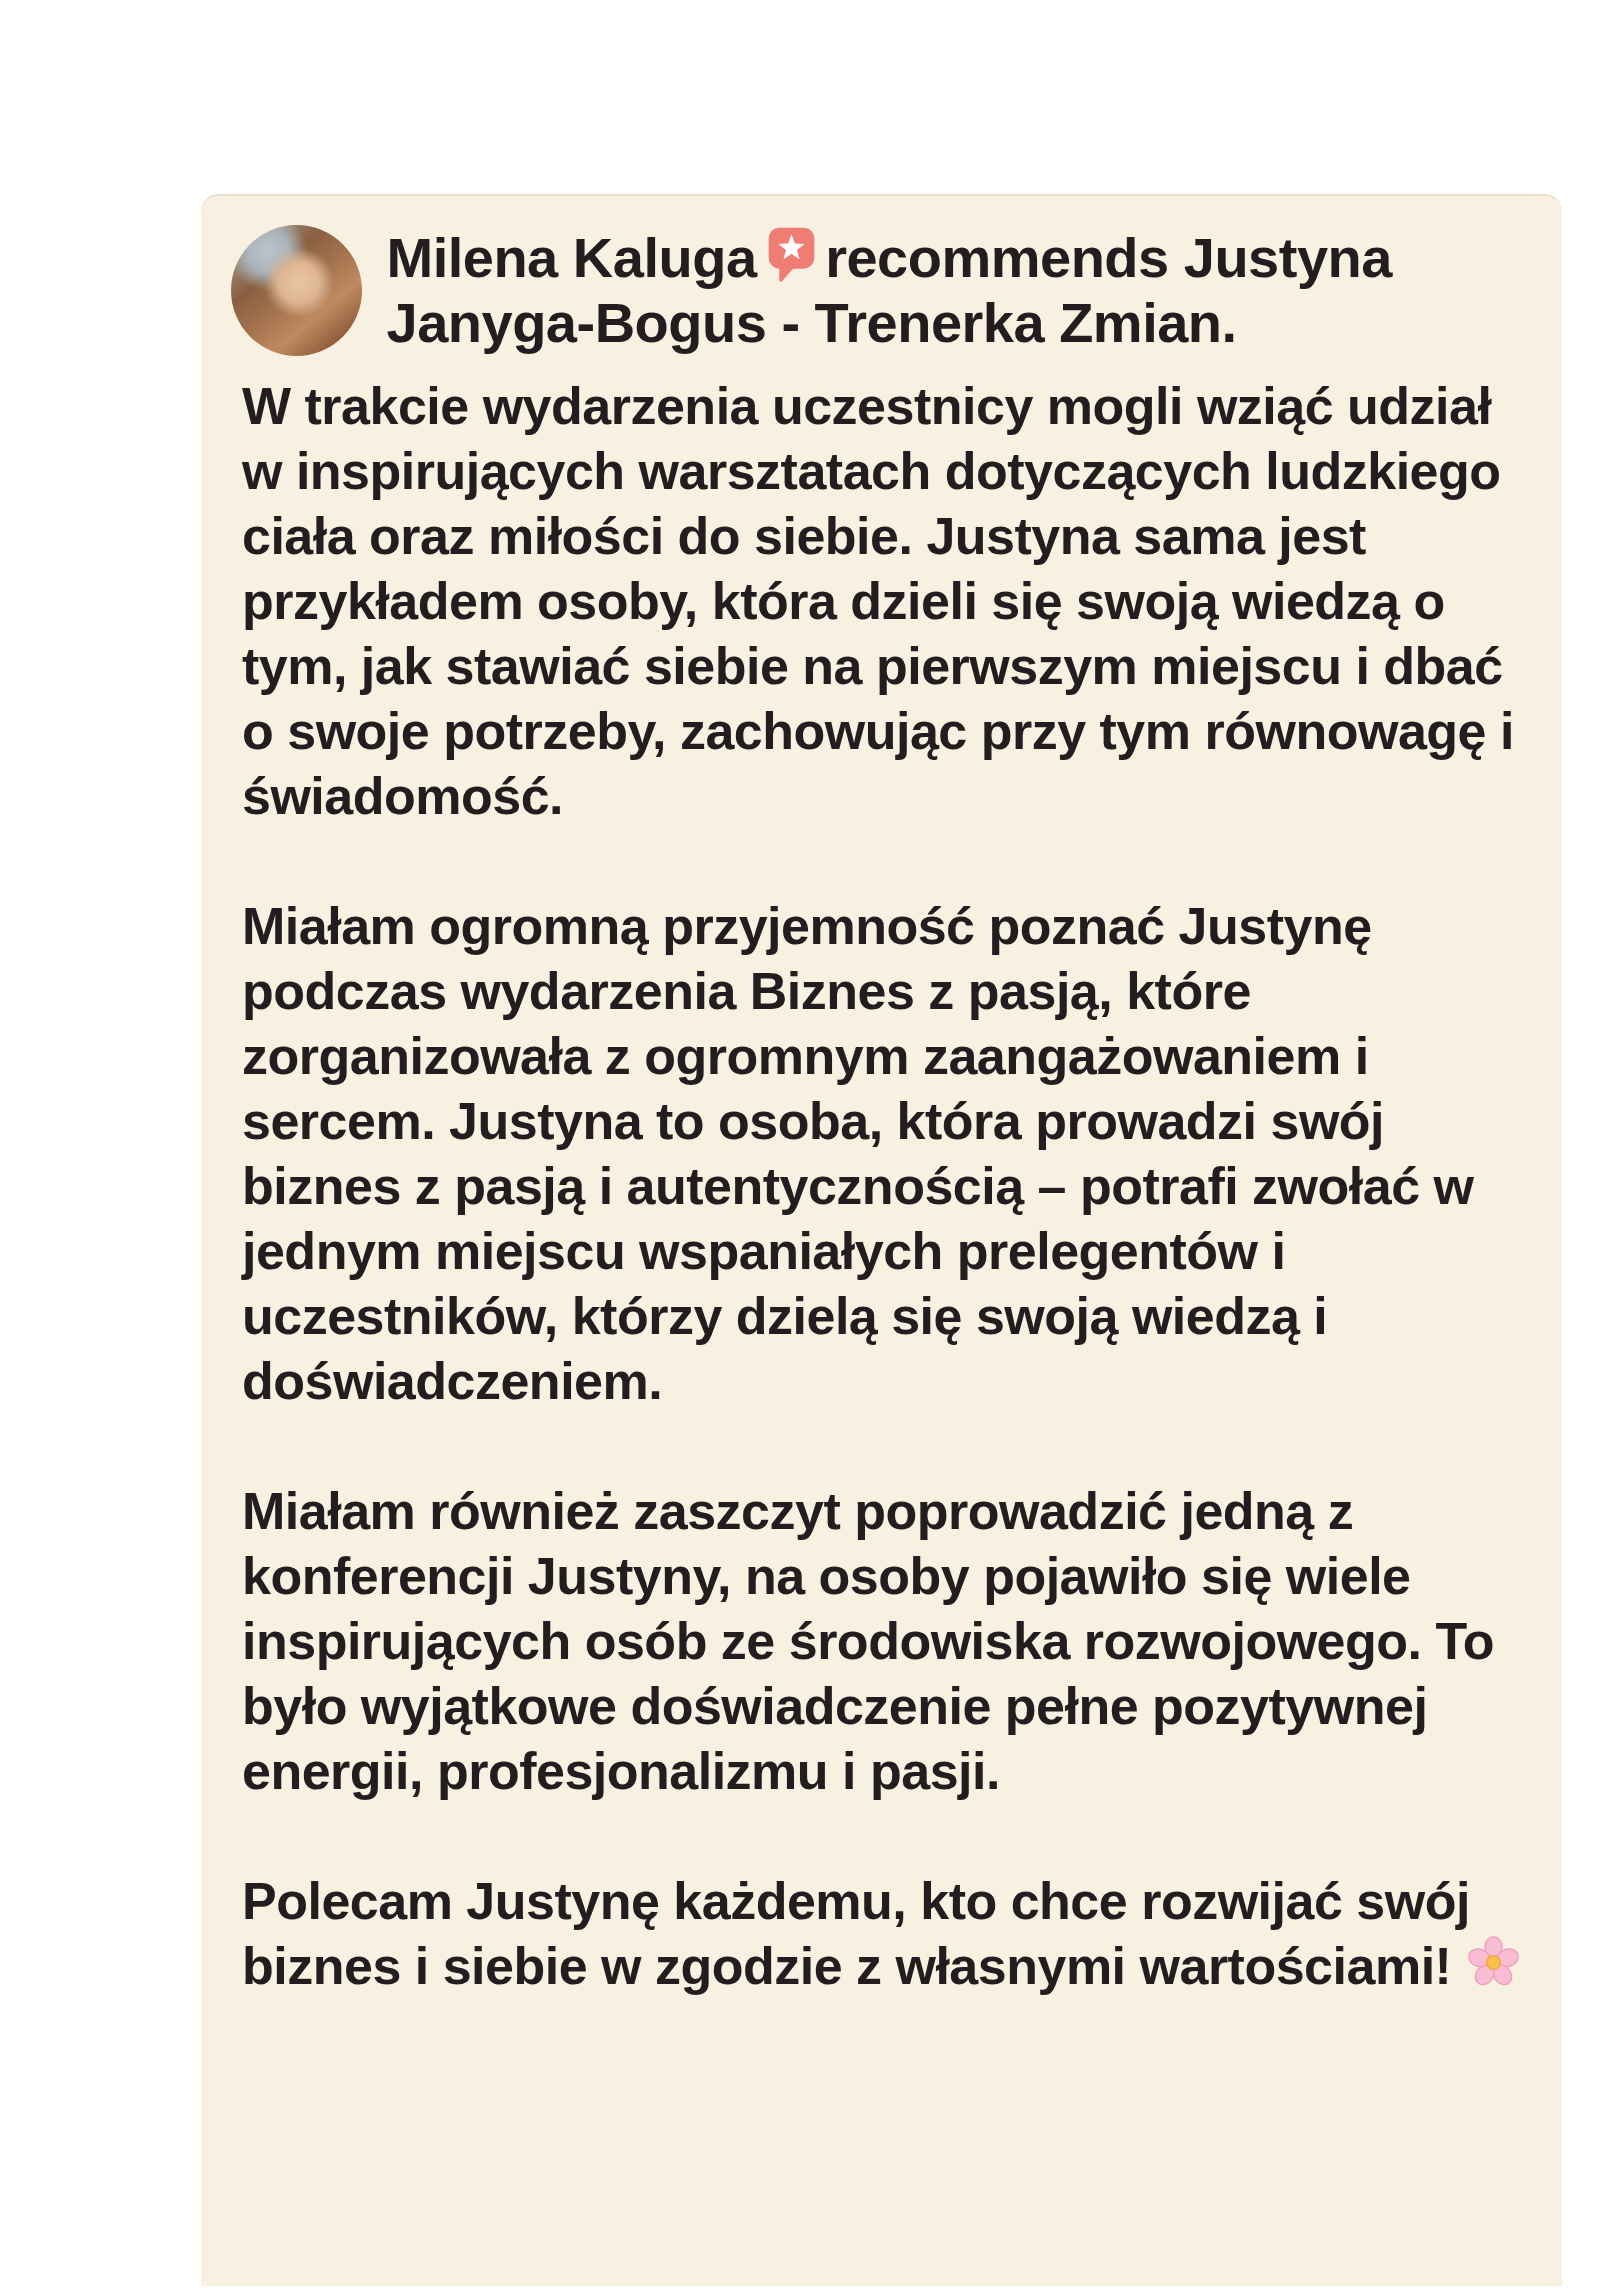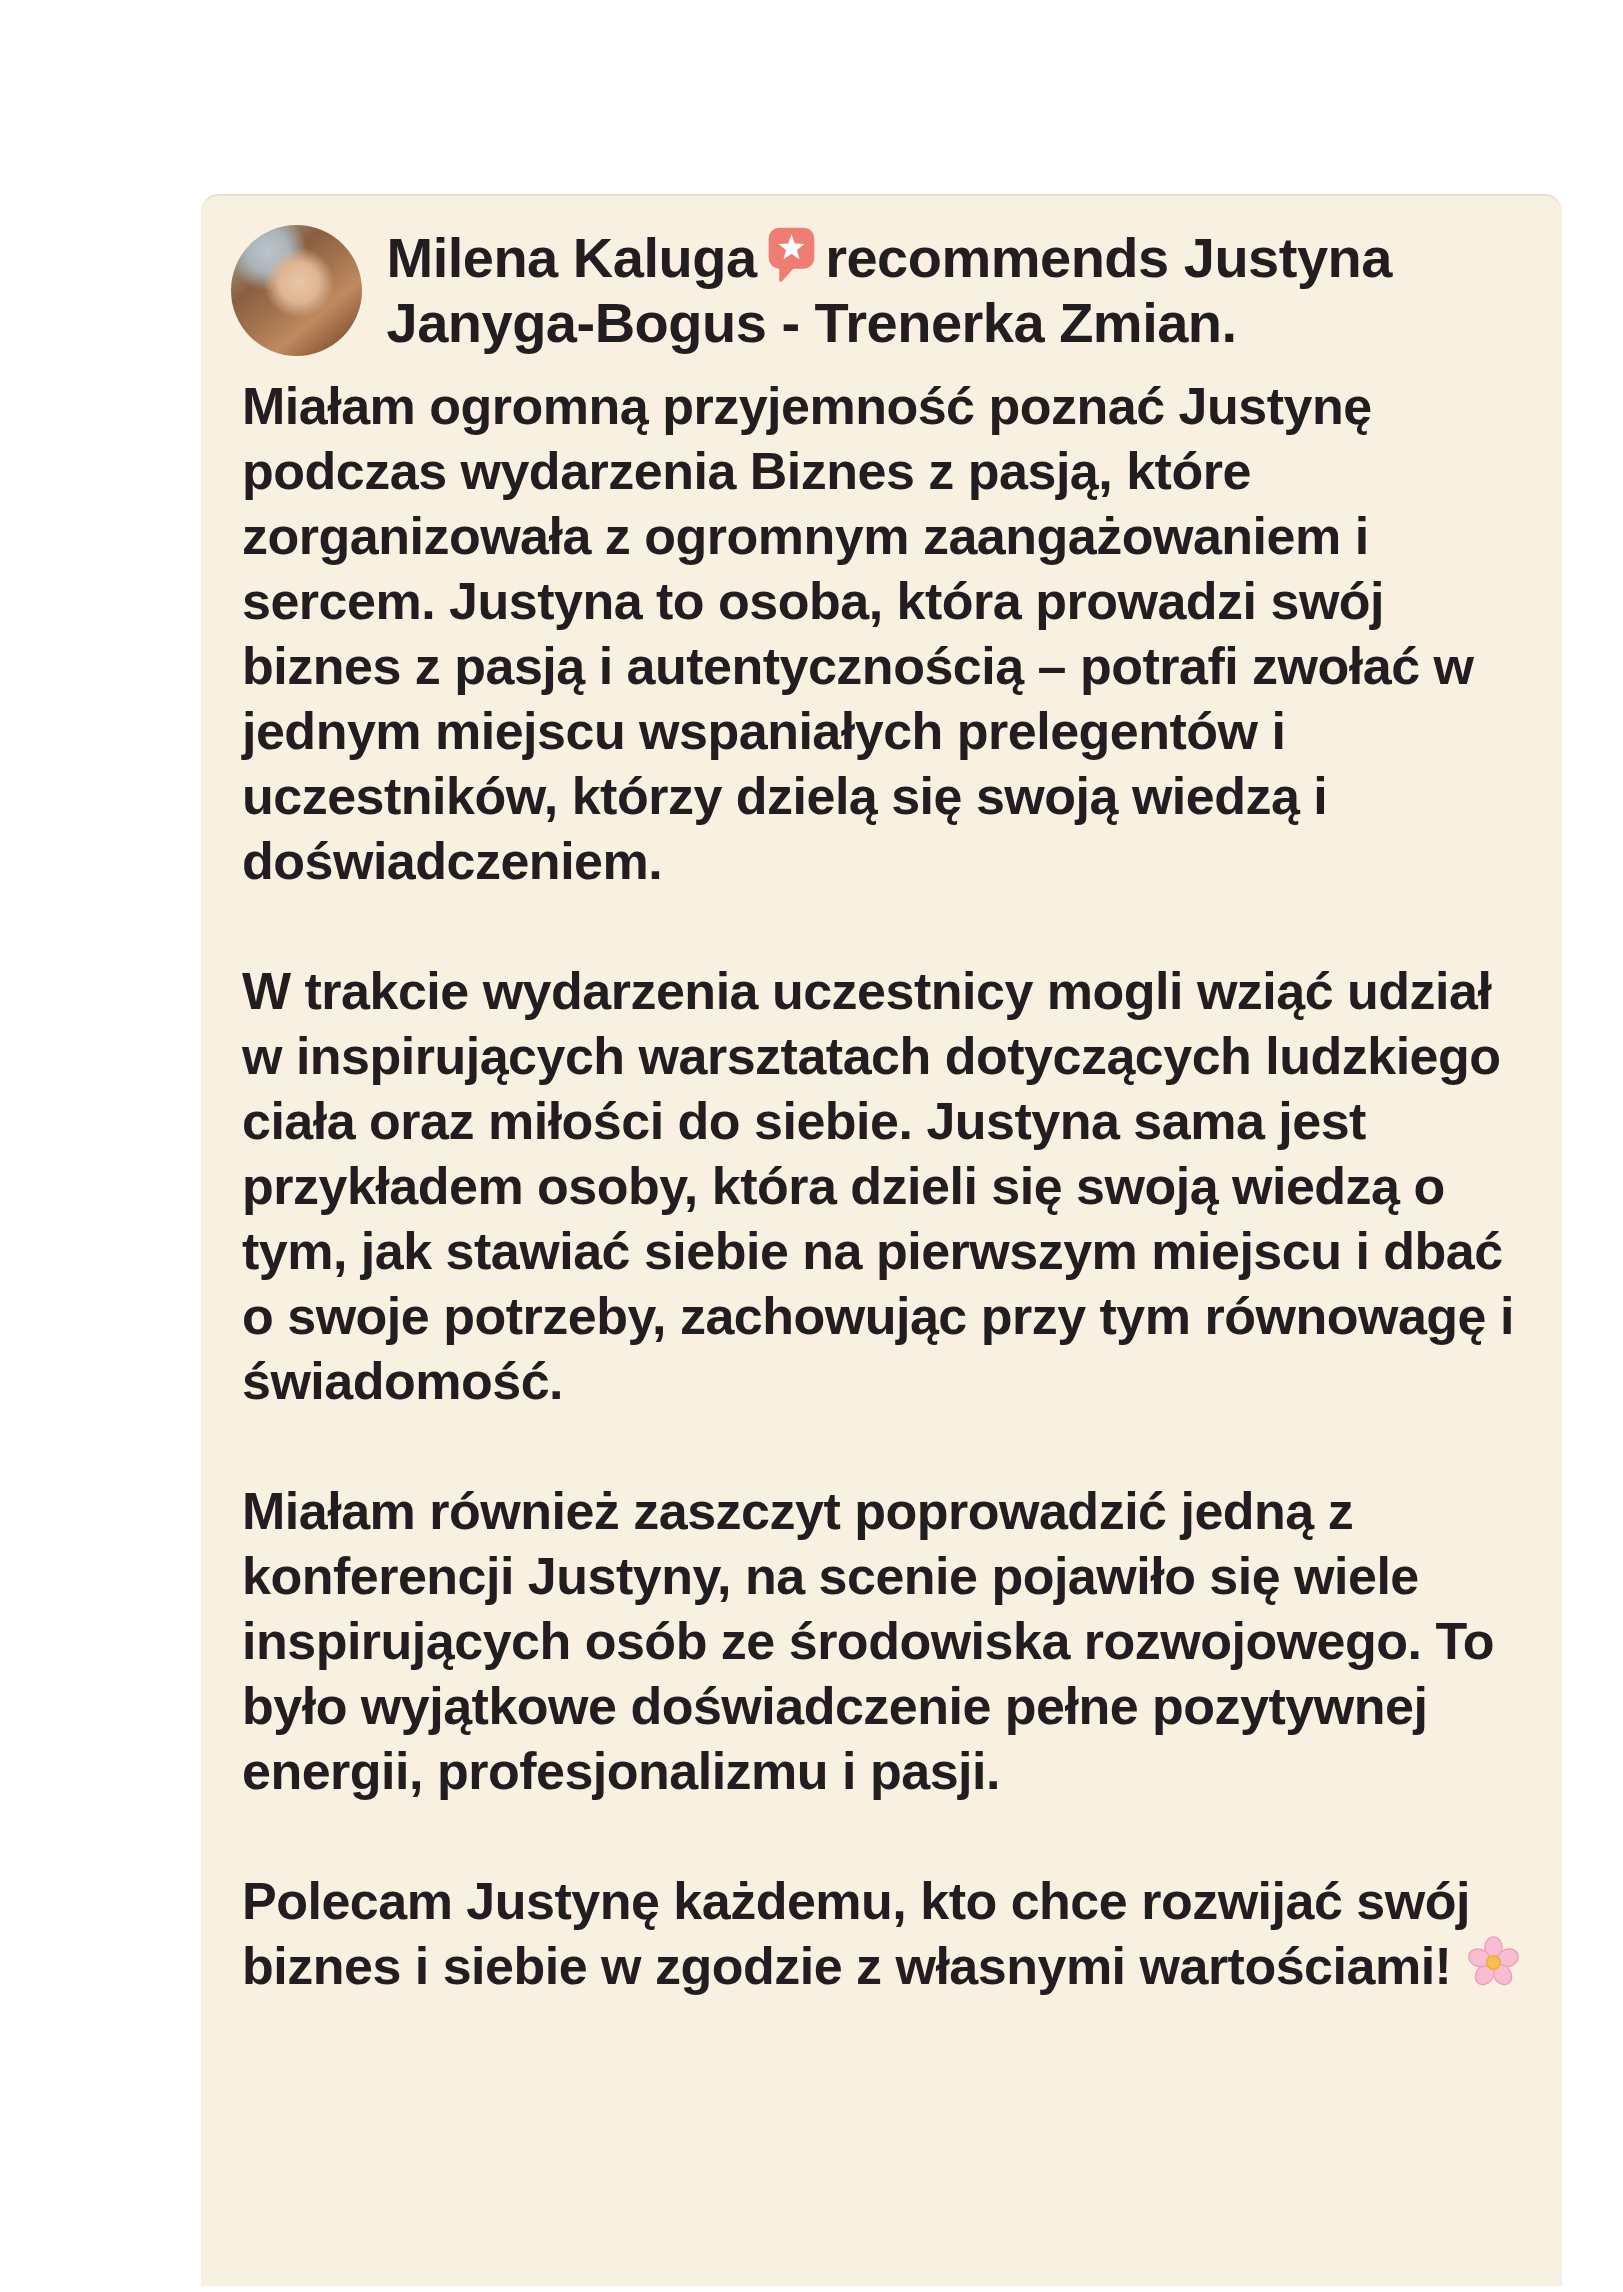--- a/index.html
+++ b/index.html
@@ -87,23 +87,23 @@
     <div class="header-text">
       <div class="title"><span class="author">Milena Kaluga</span><span class="badge"><svg viewBox="0 0 24 27" width="51" height="57" xmlns="http://www.w3.org/2000/svg">
               <rect x="1.2" y="0.8" width="21.6" height="19.4" rx="5" fill="#ef7d74"></rect>
               <path d="M6.2,19.5 L6.2,25.6 C6.2,26.35 7.1,26.65 7.6,26.1 L13.2,19.8 Z" fill="#ef7d74"></path>
               <path d="M12,4 L13.59,8.32 L18.18,8.49 L14.57,11.33 L15.76,15.76 L12,13.2 L8.18,15.76 L9.43,11.33 L5.82,8.49 L10.41,8.32 Z" fill="#ffffff"></path>
             </svg></span><span class="action">recommends</span> <span class="pagename">Justyna Janyga-Bogus - Trenerka Zmian.</span></div>
     </div>
   </div>
 
   <div class="body">
+    <p>W trakcie wydarzenia uczestnicy mogli wziąć udział w inspirujących warsztatach dotyczących ludzkiego ciała oraz miłości do siebie. Justyna sama jest przykładem osoby, która dzieli się swoją wiedzą o tym, jak stawiać siebie na pierwszym miejscu i dbać o swoje potrzeby, zachowując przy tym równowagę i świadomość.</p>
     <p>Miałam ogromną przyjemność poznać Justynę podczas wydarzenia Biznes z pasją, które zorganizowała z ogromnym zaangażowaniem i sercem. Justyna to osoba, która prowadzi swój biznes z pasją i autentycznością – potrafi zwołać w jednym miejscu wspaniałych prelegentów i uczestników, którzy dzielą się swoją wiedzą i doświadczeniem.</p>
-    <p>W trakcie wydarzenia uczestnicy mogli wziąć udział w inspirujących warsztatach dotyczących ludzkiego ciała oraz miłości do siebie. Justyna sama jest przykładem osoby, która dzieli się swoją wiedzą o tym, jak stawiać siebie na pierwszym miejscu i dbać o swoje potrzeby, zachowując przy tym równowagę i świadomość.</p>
-    <p>Miałam również zaszczyt poprowadzić jedną z konferencji Justyny, na scenie pojawiło się wiele inspirujących osób ze środowiska rozwojowego. To było wyjątkowe doświadczenie pełne pozytywnej energii, profesjonalizmu i pasji.</p>
+    <p>Miałam również zaszczyt poprowadzić jedną z konferencji Justyny, na osoby pojawiło się wiele inspirujących osób ze środowiska rozwojowego. To było wyjątkowe doświadczenie pełne pozytywnej energii, profesjonalizmu i pasji.</p>
     <p><span>Polecam Justynę każdemu, kto chce rozwijać swój biznes i siebie w zgodzie z własnymi wartościami!</span><span class="flower"><svg viewBox="0 0 40 40" width="57" height="57" xmlns="http://www.w3.org/2000/svg">
             <g fill="#f9bdd3" stroke="#ef9fbc" stroke-width="1">
               <ellipse cx="20" cy="9.5" rx="6" ry="7.5"></ellipse>
               <ellipse cx="20" cy="9.5" rx="6" ry="7.5" transform="rotate(72 20 20)"></ellipse>
               <ellipse cx="20" cy="9.5" rx="6" ry="7.5" transform="rotate(144 20 20)"></ellipse>
               <ellipse cx="20" cy="9.5" rx="6" ry="7.5" transform="rotate(216 20 20)"></ellipse>
               <ellipse cx="20" cy="9.5" rx="6" ry="7.5" transform="rotate(288 20 20)"></ellipse>
             </g>
             <circle cx="20" cy="20" r="4.8" fill="#f7c04b" stroke="#eda93c" stroke-width="1"></circle>
           </svg></span></p>

